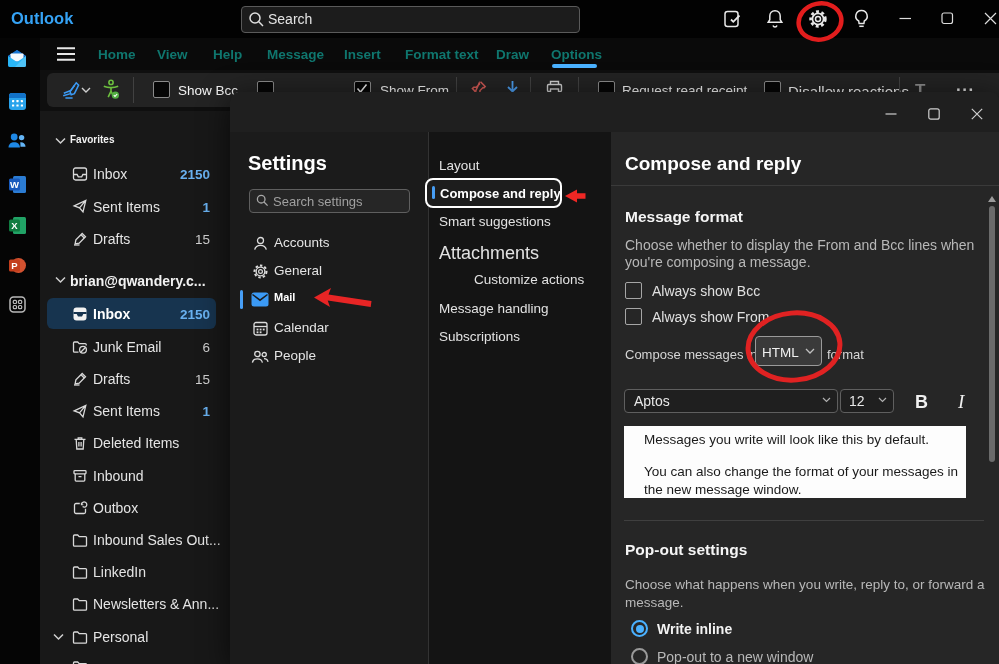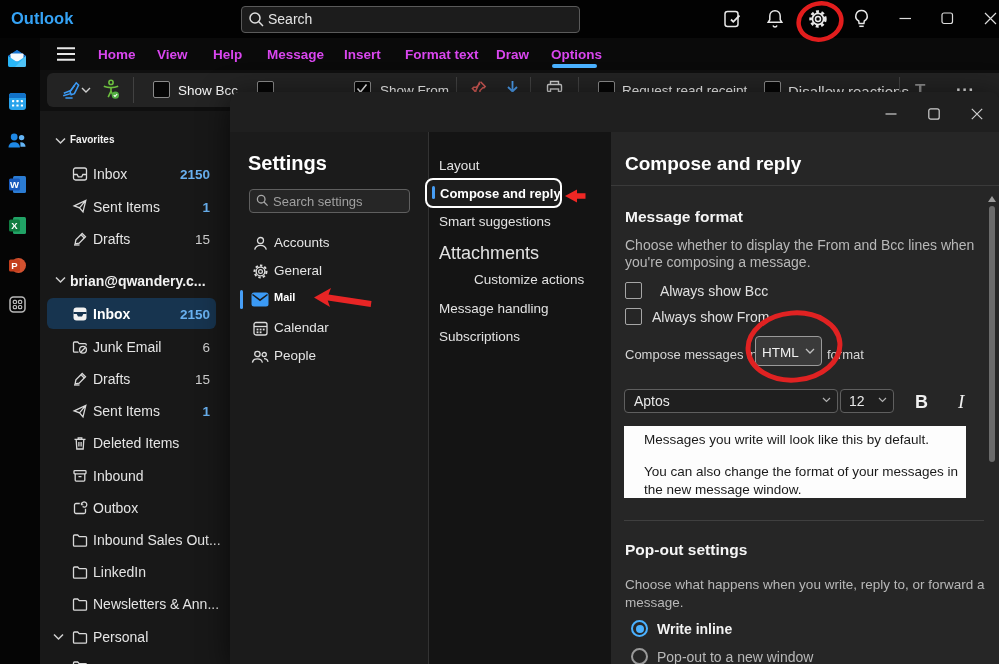--- a/index.html
+++ b/index.html
@@ -54,21 +54,21 @@
 <svg class="ic" style="left:941px;top:12px;" width="13" height="13" viewBox="0 0 13 13">
     <rect x="1" y="1" width="10.5" height="10.5" rx="2" fill="none" stroke="#dcdcdc" stroke-width="1.2"></rect>
   </svg>
 <svg class="ic" style="left:984px;top:12px;" width="13" height="13" viewBox="0 0 13 13">
     <path d="M1 1l11 11M12 1L1 12" stroke="#dcdcdc" stroke-width="1.2"></path>
   </svg>
 
 <svg class="ic" style="left:57px;top:47px;" width="18" height="14" viewBox="0 0 18 14">
     <path d="M0 1.2h18M0 7h18M0 12.8h18" stroke="#e8e8e8" stroke-width="2"></path>
   </svg>
-<div class="abs" style="left:0;top:47px;width:999px;height:17px;font-size:13.5px;font-weight:600;color:#d946ef;">
+<div class="abs" style="left:0;top:47px;width:999px;height:17px;font-size:13.5px;font-weight:600;color:#0f766e;">
 <span class="abs" style="left:98px;">Home</span>
 <span class="abs" style="left:157px;">View</span>
 <span class="abs" style="left:213px;">Help</span>
 <span class="abs" style="left:267px;">Message</span>
 <span class="abs" style="left:344px;">Insert</span>
 <span class="abs" style="left:405px;">Format text</span>
 <span class="abs" style="left:496px;">Draw</span>
 <span class="abs" style="left:551px;font-weight:700;">Options</span>
 </div>
 <div class="abs" style="left:552px;top:64px;width:45px;height:3.5px;background:#4ab1ff;border-radius:2px;"></div>
@@ -370,21 +370,21 @@
 
 <svg class="ic" style="left:988px;top:196px;" width="8" height="6" viewBox="0 0 8 6">
     <path d="M4 0L8 6H0z" fill="#9a9a9a"></path>
   </svg>
 <div class="abs" style="left:989px;top:206px;width:6px;height:256px;background:#6b6b6b;border-radius:3px;"></div>
 
 <div class="abs" style="left:625px;top:208px;font-size:15.5px;font-weight:700;color:#f5f5f5;">Message format</div>
 <div class="abs" style="left:625px;top:237px;font-size:14px;color:#b8b8b8;line-height:16.5px;width:372px;">Choose whether to display the From and Bcc lines when you're composing a message.</div>
 
 <div class="abs" style="left:625px;top:282px;width:15px;height:15px;border:1.5px solid #a6a6a6;border-radius:2px;background:transparent;"></div>
-<div class="abs" style="left:652px;top:283px;font-size:14px;color:#e0e0e0;margin-left:8px;">Always show Bcc</div>
+<div class="abs" style="left:652px;top:283px;font-size:14px;color:#e0e0e0;">Always show Bcc</div>
 <div class="abs" style="left:625px;top:308px;width:15px;height:15px;border:1.5px solid #a6a6a6;border-radius:2px;"></div>
 <div class="abs" style="left:652px;top:309px;font-size:14px;color:#e0e0e0;">Always show From</div>
 
 <div class="abs" style="left:625px;top:347px;font-size:13px;color:#d6d6d6;">Compose messages in</div>
 <div class="abs" style="left:755px;top:336px;width:65px;height:28px;background:#3a3a3a;border:1px solid #9a9a9a;border-radius:4px;"></div>
 <div class="abs" style="left:762px;top:345px;font-size:13.5px;color:#f0f0f0;">HTML</div>
 <svg class="ic" style="left:805px;top:348px;" width="10" height="7" viewBox="0 0 10 7">
     <path d="M1 1l4 4 4-4" fill="none" stroke="#c0c0c0" stroke-width="1.3"></path>
   </svg>
 <div class="abs" style="left:827px;top:347px;font-size:13px;color:#d6d6d6;">format</div>

